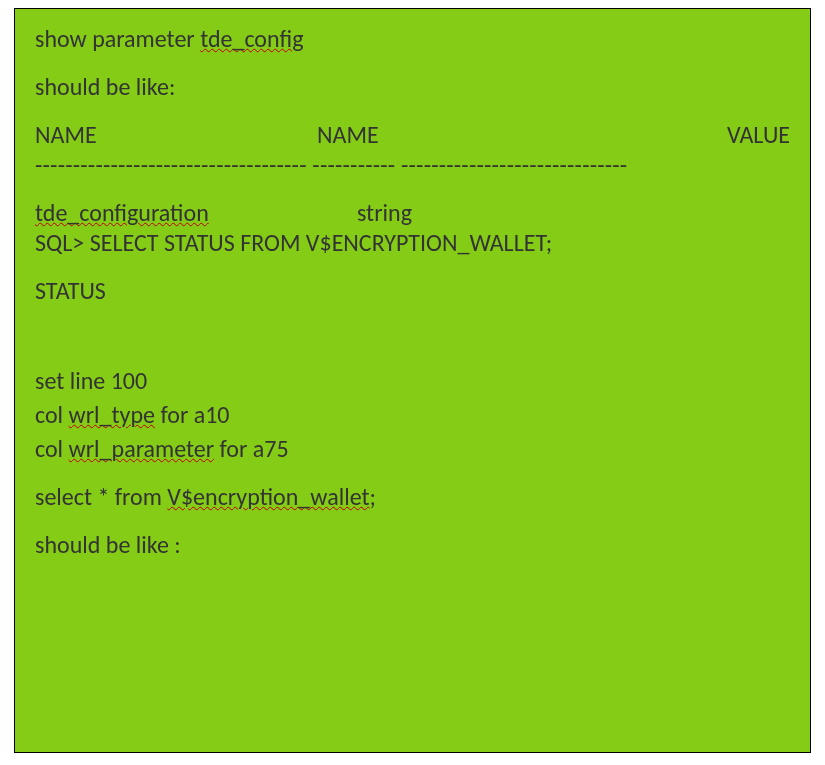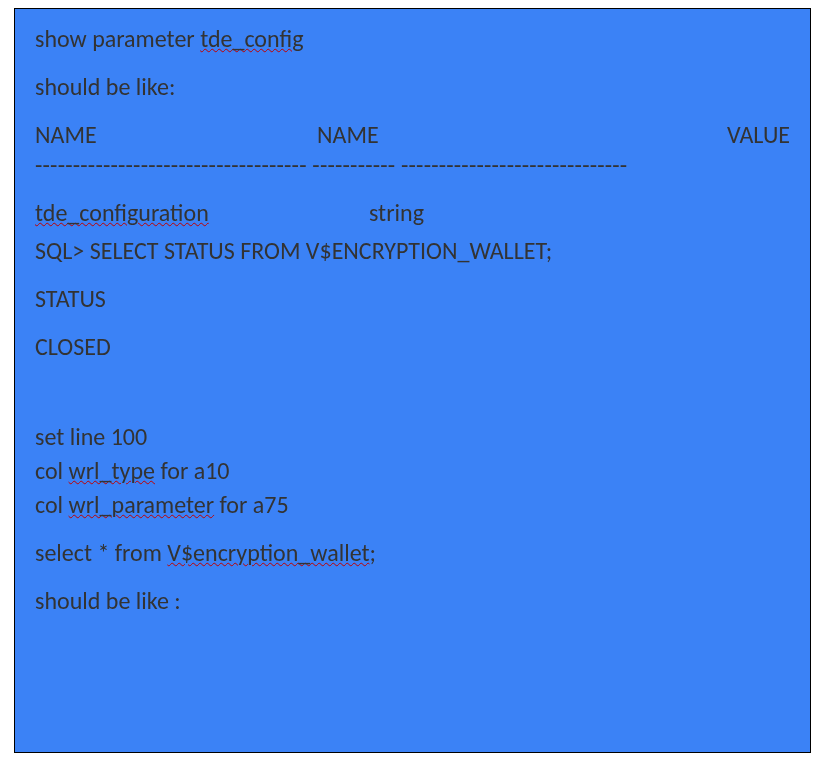--- a/index.html
+++ b/index.html
@@ -11,21 +11,21 @@
       font-family: Calibri, Arial, sans-serif;
       font-size: 24px;
       color: #333;
       background: #fff;
       padding: 0;
       width: 825px;
       height: 765px;
     }
     .container {
       border: 1px solid #000;
-      background: #3b82f6;
+      background: #84cc16;
       padding: 15px 20px;
       width: 797px;
       height: 745px;
       margin: 8px 14px;
       line-height: 1.25;
     }
     .line {
       margin-bottom: 18px;
     }
     .line.tight {
@@ -55,22 +55,21 @@
       text-align: right;
     }
     .separator {
       letter-spacing: 0.2px;
       margin-bottom: 18px;
       white-space: nowrap;
       overflow: hidden;
     }
     .param-row {
       display: flex;
-      margin-bottom: 8px;
-      gap: 12px;
+      margin-bottom: 0;
     }
     .param-name {
       width: 322px;
     }
     .param-type {
       flex: 1;
     }
   </style>
 </head>
 <body>
@@ -96,21 +95,20 @@
       <span class="spellcheck">tde_configuration</span>
     </div>
     <div class="param-type">string</div>
   </div>
 
 
   <div class="line">SQL&gt; SELECT STATUS FROM V$ENCRYPTION_WALLET;</div>
 
   <div class="line">STATUS</div>
 
-  <div class="line">CLOSED</div>
 
   <div class="line blank"></div>
 
   <div class="line tight">set line 100</div>
 
   <div class="line tight">
     <span>col </span><span class="spellcheck">wrl_type</span><span> for a10</span>
   </div>
 
   <div class="line">

